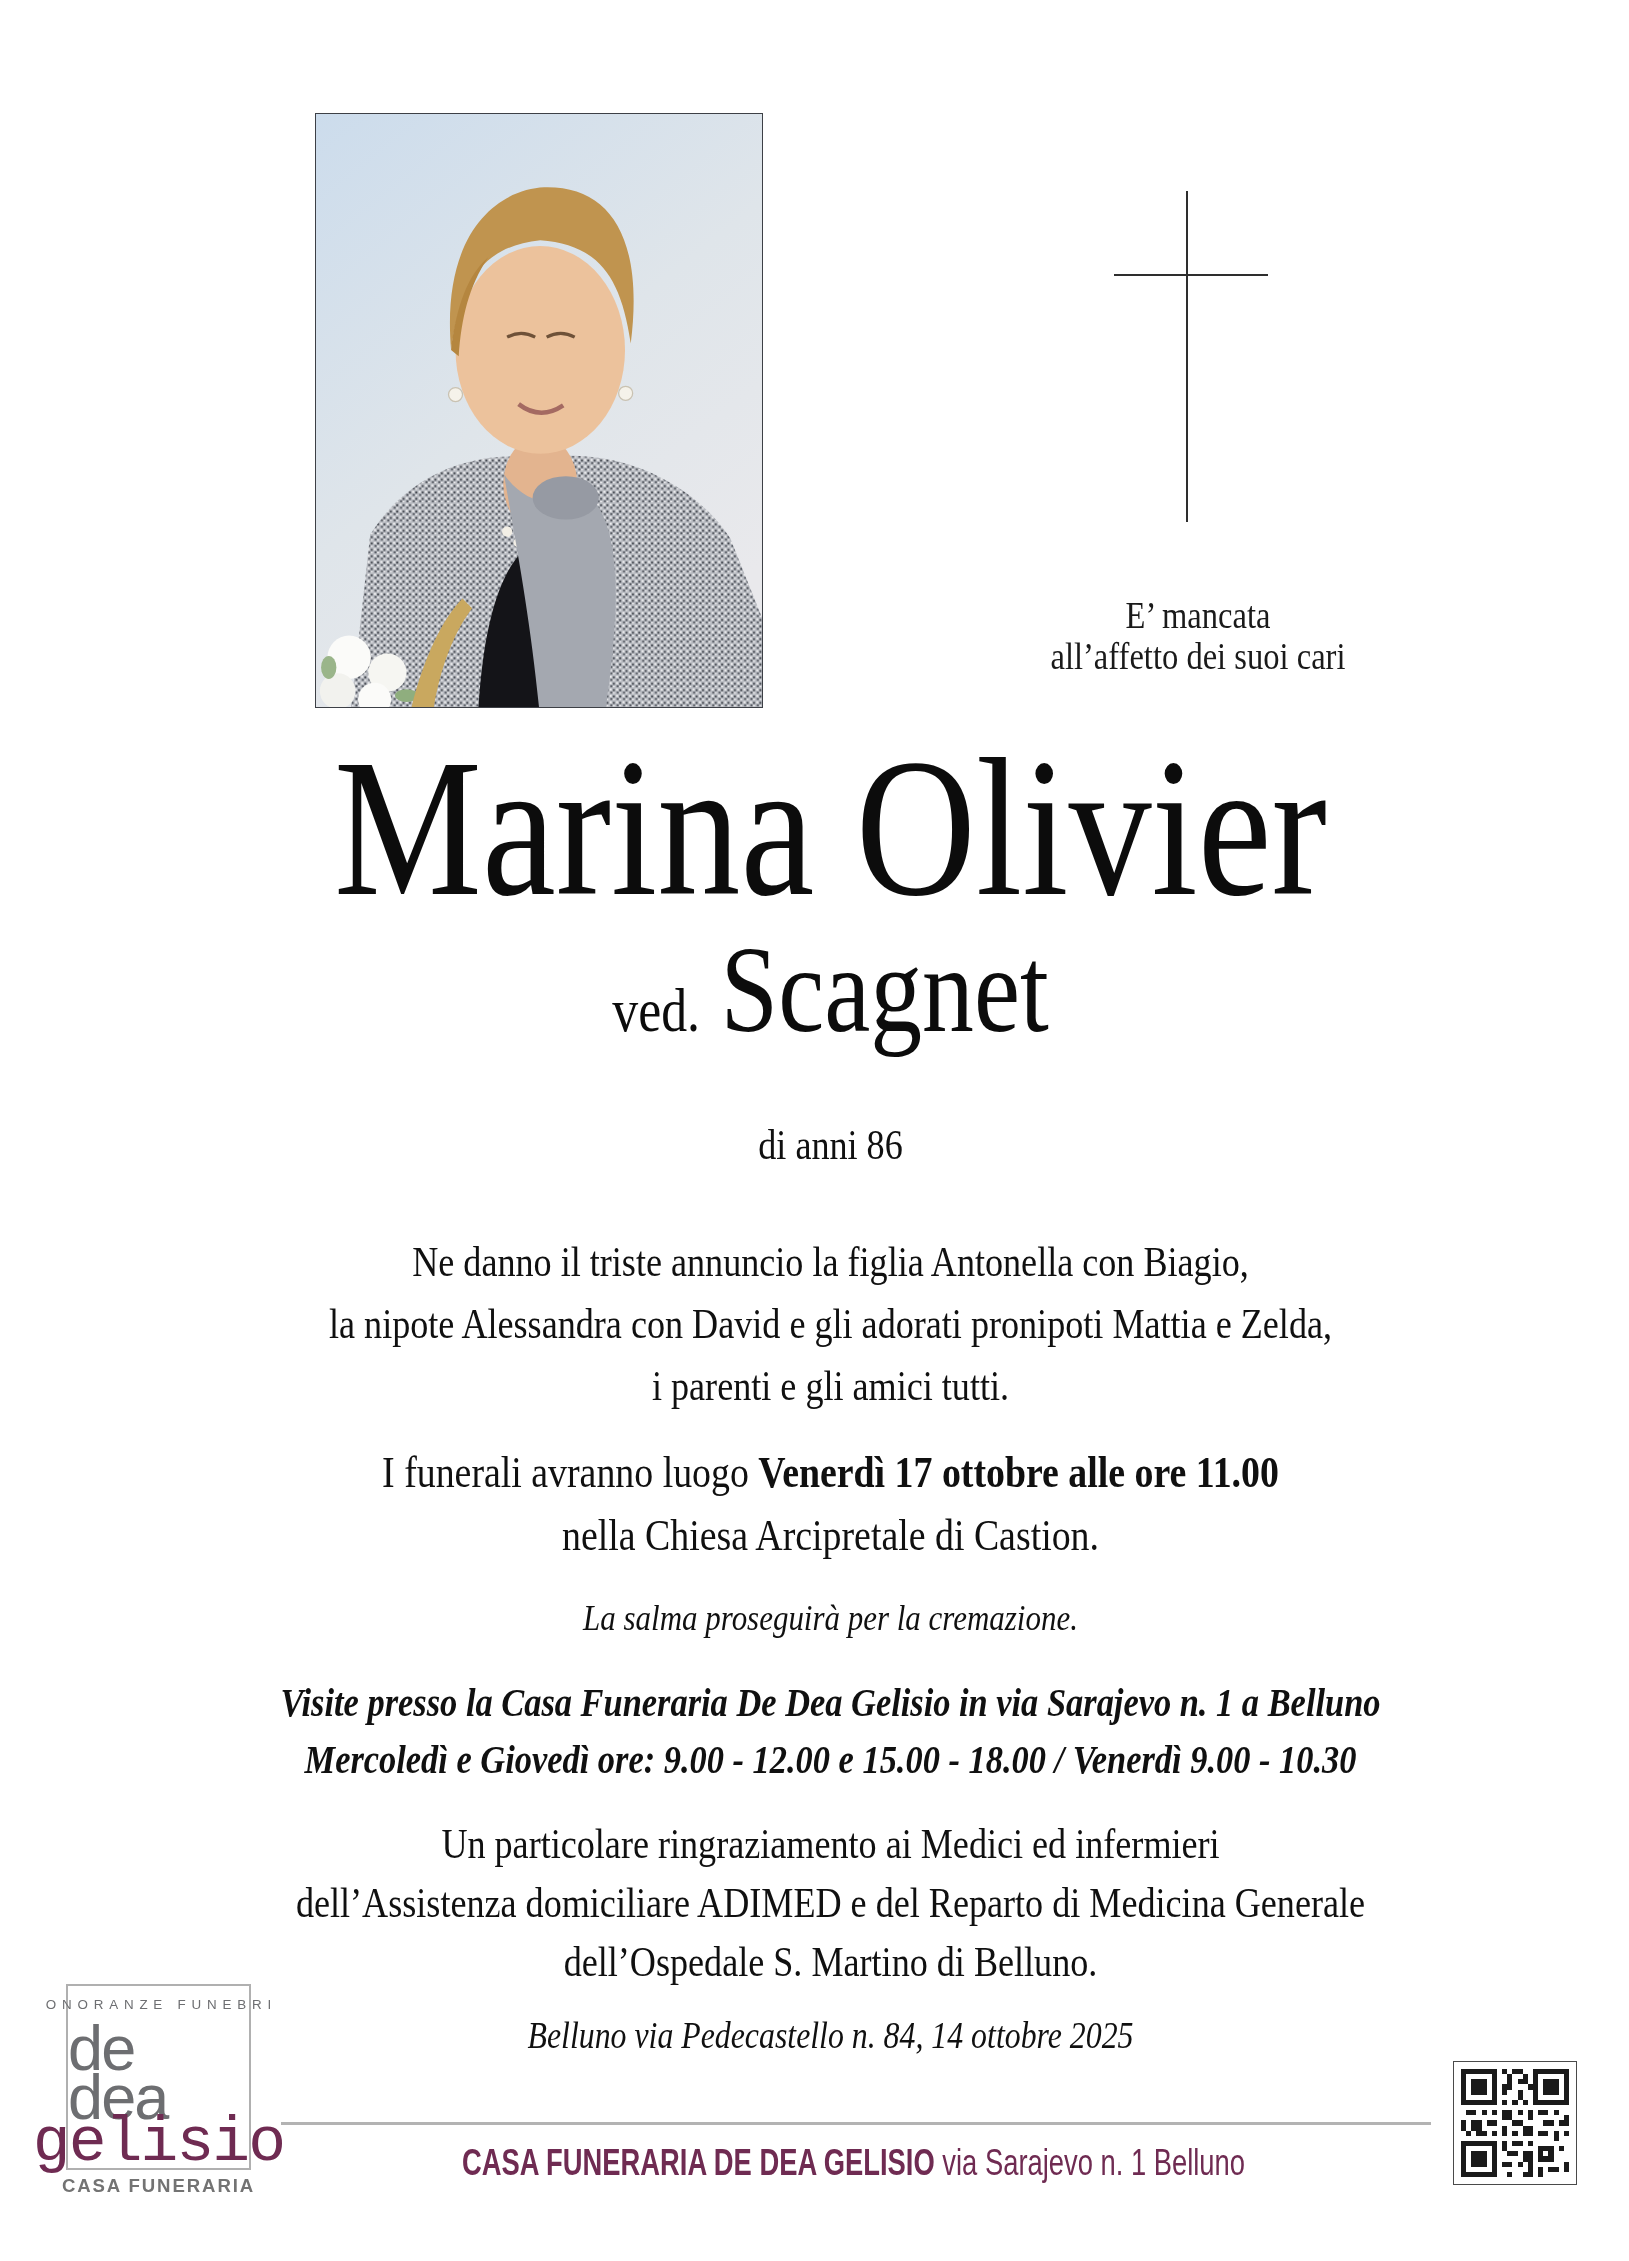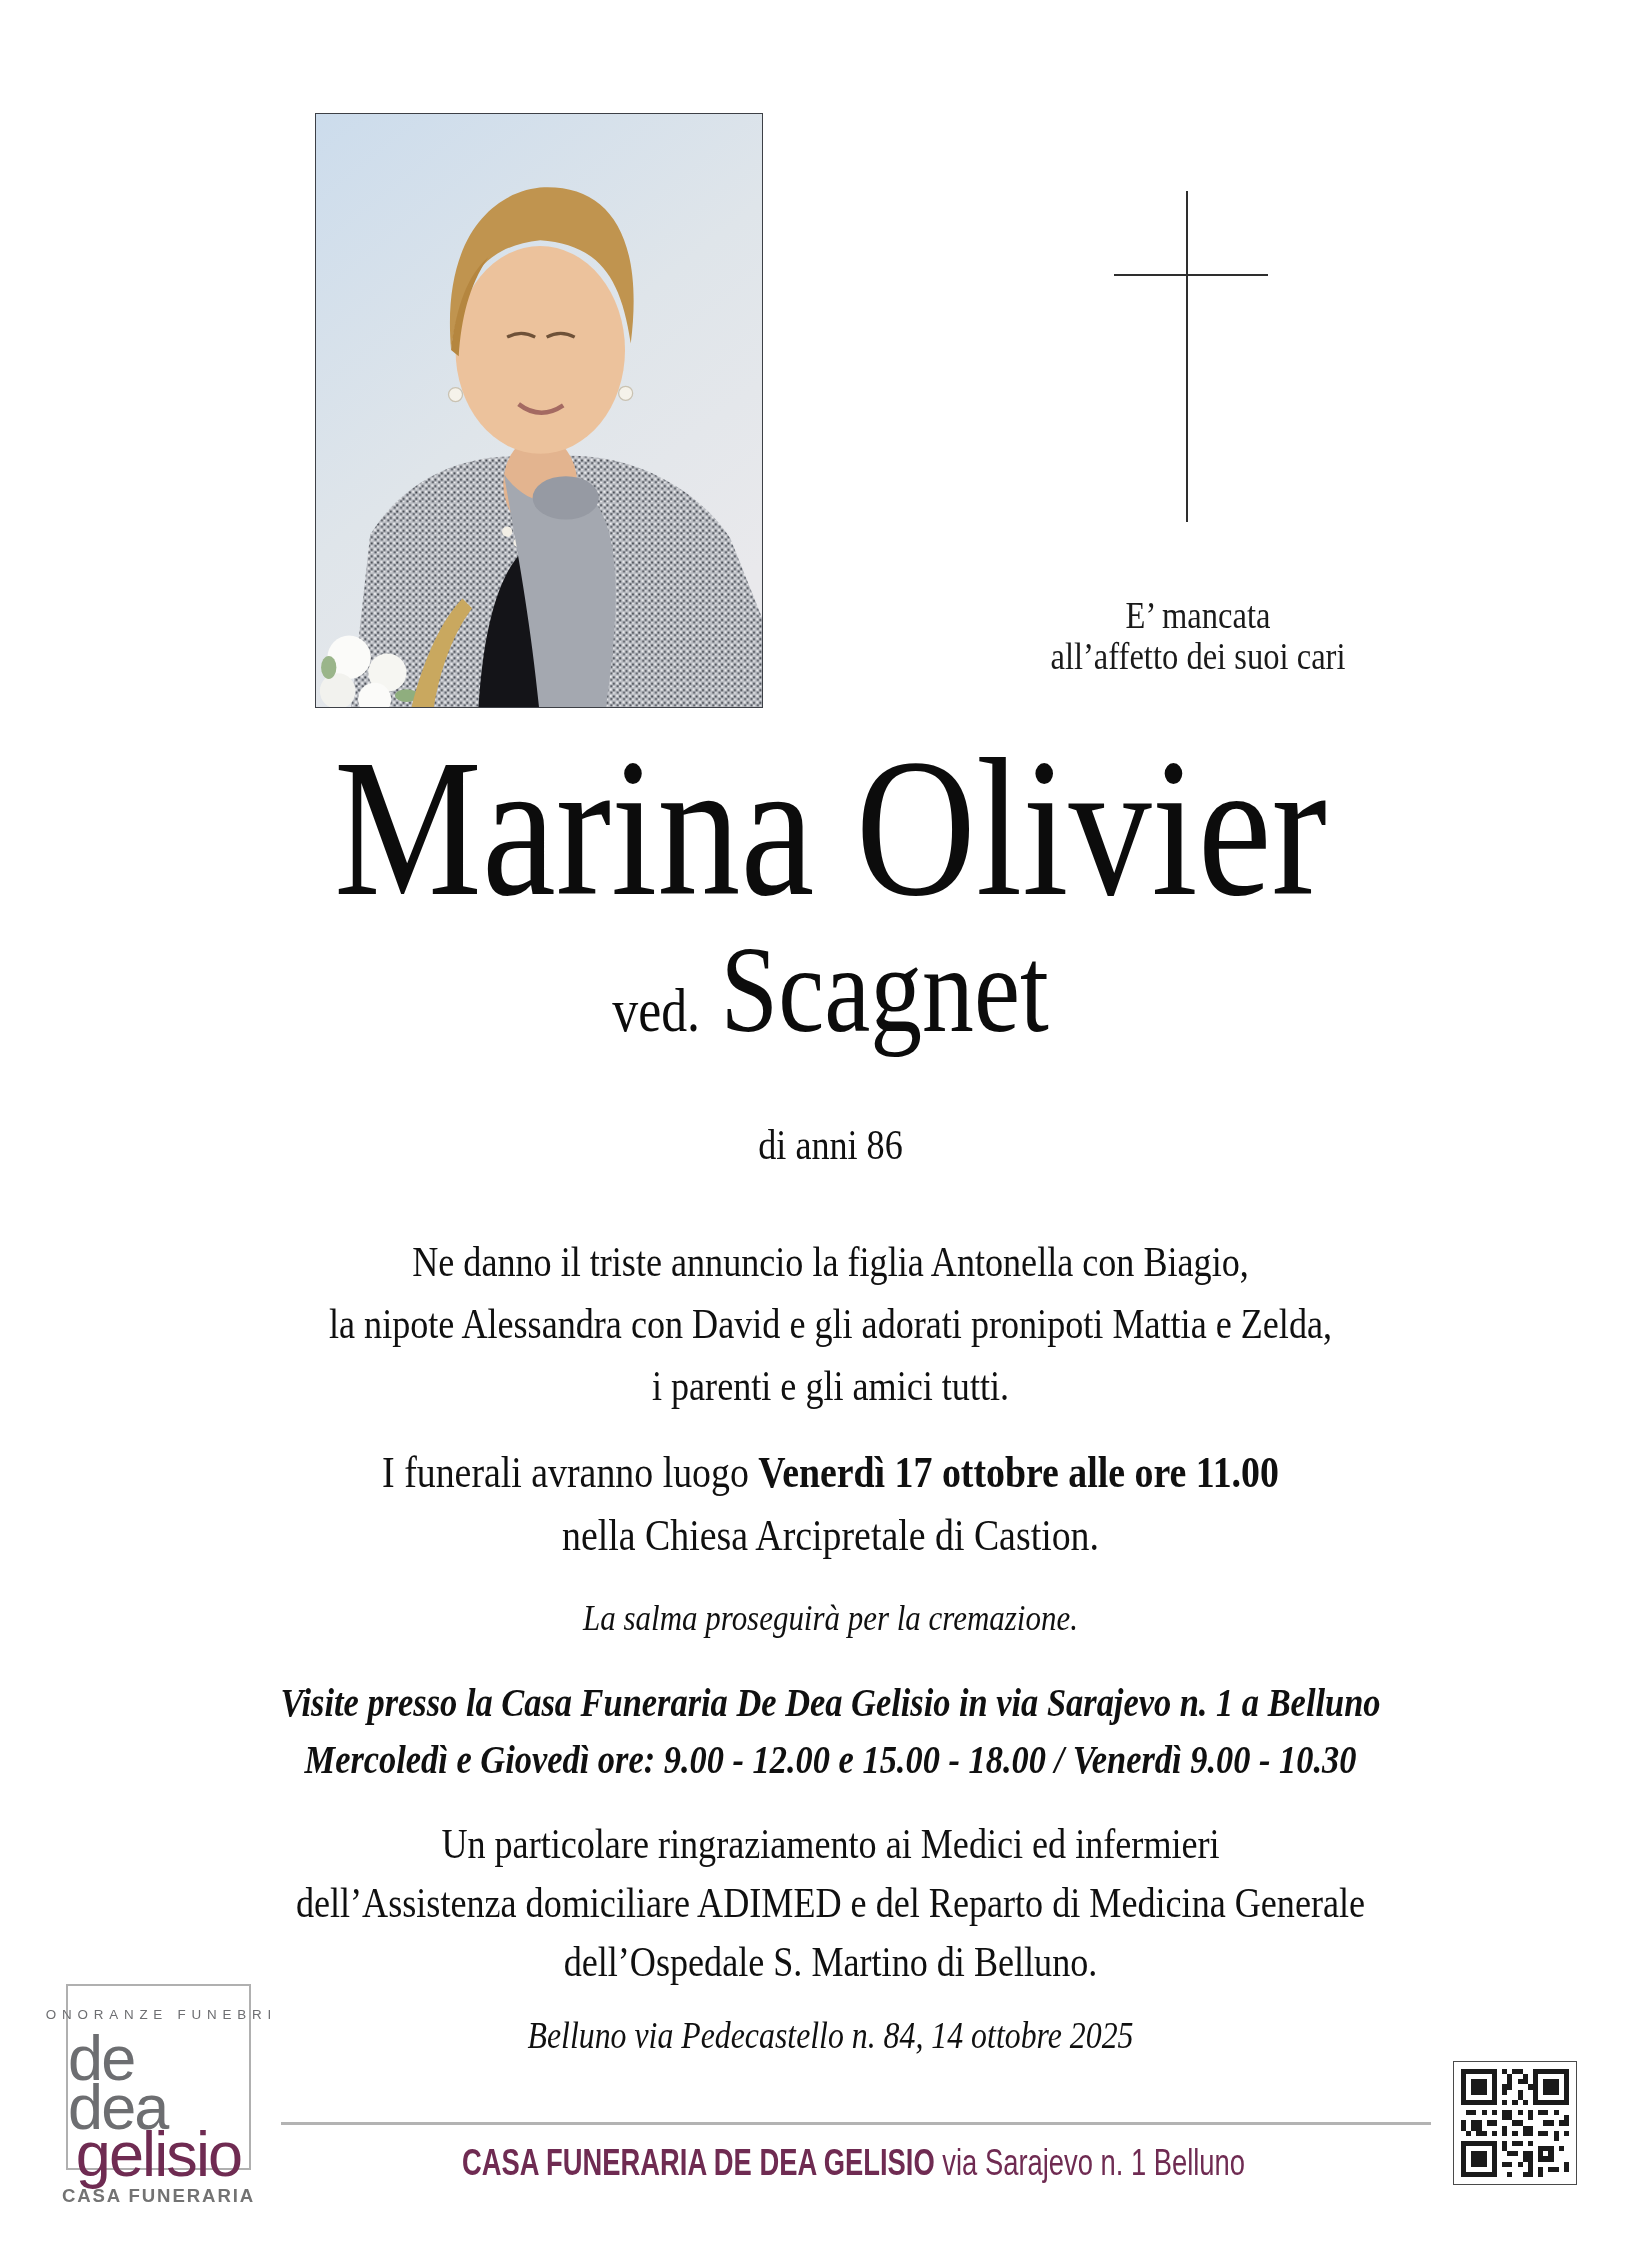--- a/index.html
+++ b/index.html
@@ -44,25 +44,25 @@
   .cremation { top:1599px; font-size:36px; line-height:1.1; font-style:italic; }
   .visits { top:1674px; font-size:40px; line-height:57px; font-weight:700; font-style:italic; }
   .thanks { top:1815px; font-size:42px; line-height:59px; }
   .dateline { top:2016px; font-size:37px; line-height:1.1; font-style:italic; }
 
   
   .logo {
     position:absolute; left:66px; top:1984px; width:185px; height:186px;
     border:2.6px solid #b0b0b0; box-sizing:border-box; background:#ffffff;
     display:flex; flex-direction:column; align-items:center;
-    font-family:"Liberation Sans", sans-serif; padding-top:21px;
+    font-family:"Liberation Sans", sans-serif; padding-top:11px;
   }
   .l-top { font-size:13.4px; letter-spacing:5.8px; padding-left:5.8px; color:#6d6e71; white-space:nowrap; }
   .l-n1 { font-family:Liberation Sans, sans-serif; font-size:63px; line-height:0.78; margin-top:11.5px; letter-spacing:-1.9px; color:#6d6e71; }
-  .l-n2 { font-family:Liberation Sans, sans-serif; font-size:63px; line-height:0.80; margin-top:-2.6px; letter-spacing:-1.9px; color:#6f2b52; }
+  .l-n2 { font-family:Liberation Mono, monospace; font-size:63px; line-height:0.80; margin-top:-2.6px; letter-spacing:-1.9px; color:#6f2b52; }
   .l-bot { font-size:18.6px; font-weight:700; letter-spacing:1.9px; margin-top:5px; color:#737373; white-space:nowrap; }
 
   
   .rule { position:absolute; left:281px; top:2122px; width:1150px; height:3.2px; background:#b3b3b3; }
   .footer {
     position:absolute; left:214px; top:2143px; width:1279px; text-align:center;
     font-family:"Liberation Sans", sans-serif; font-size:36px; line-height:1.1;
     color:#6f2b52; transform:scaleX(0.76); transform-origin:50% 0; white-space:nowrap;
   }
   .footer .f-b { font-weight:700; }

